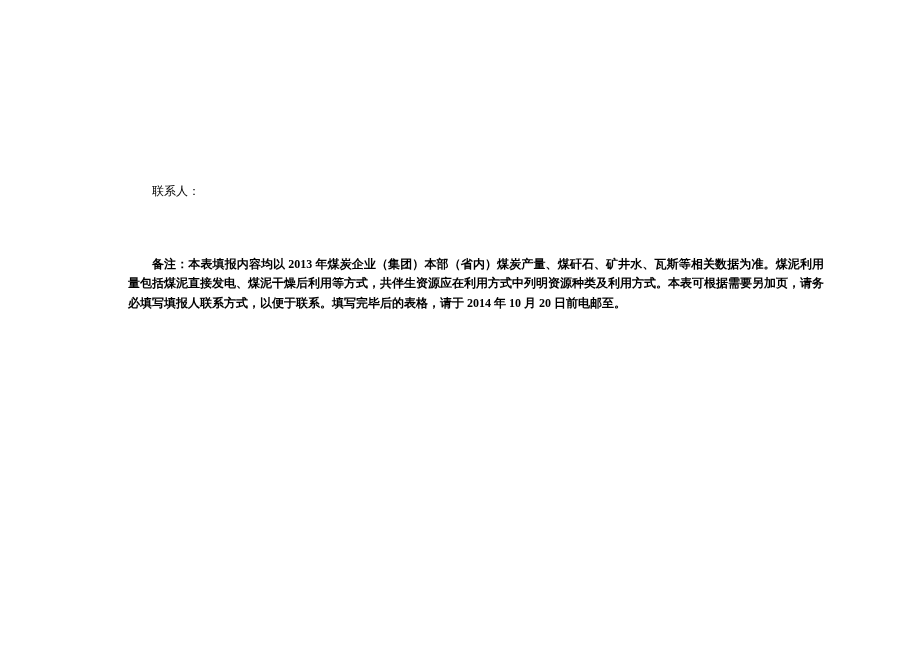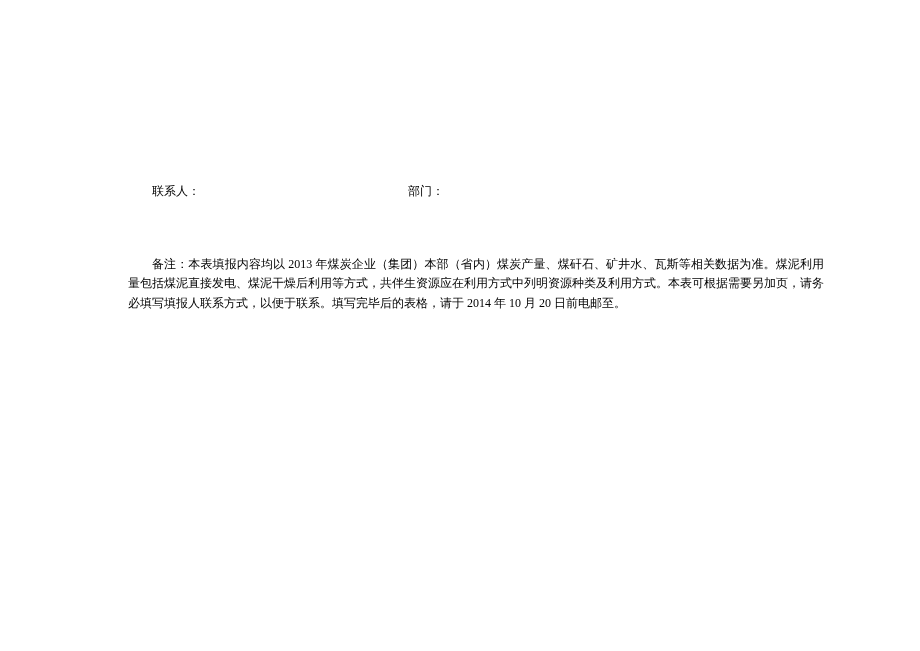--- a/index.html
+++ b/index.html
@@ -31,24 +31,24 @@
     }
     .contact-item-2 {
       width: 230px;
     }
     .contact-item-3 {
       flex: 1;
     }
     .note {
       text-align: justify;
       text-indent: 24px;
+      font-weight: bold;
     }
   </style>
 </head>
 <body>
 
 <div class="content">
   <div class="contact-row">
     <div class="contact-item-1">联系人：</div>
-    <div class="contact-item-2">部门：</div>
   </div>
   <div class="note">备注：本表填报内容均以 2013 年煤炭企业（集团）本部（省内）煤炭产量、煤矸石、矿井水、瓦斯等相关数据为准。煤泥利用量包括煤泥直接发电、煤泥干燥后利用等方式，共伴生资源应在利用方式中列明资源种类及利用方式。本表可根据需要另加页，请务必填写填报人联系方式，以便于联系。填写完毕后的表格，请于 2014 年 10 月 20 日前电邮至。</div>
 </div>
 
 </body></html>

